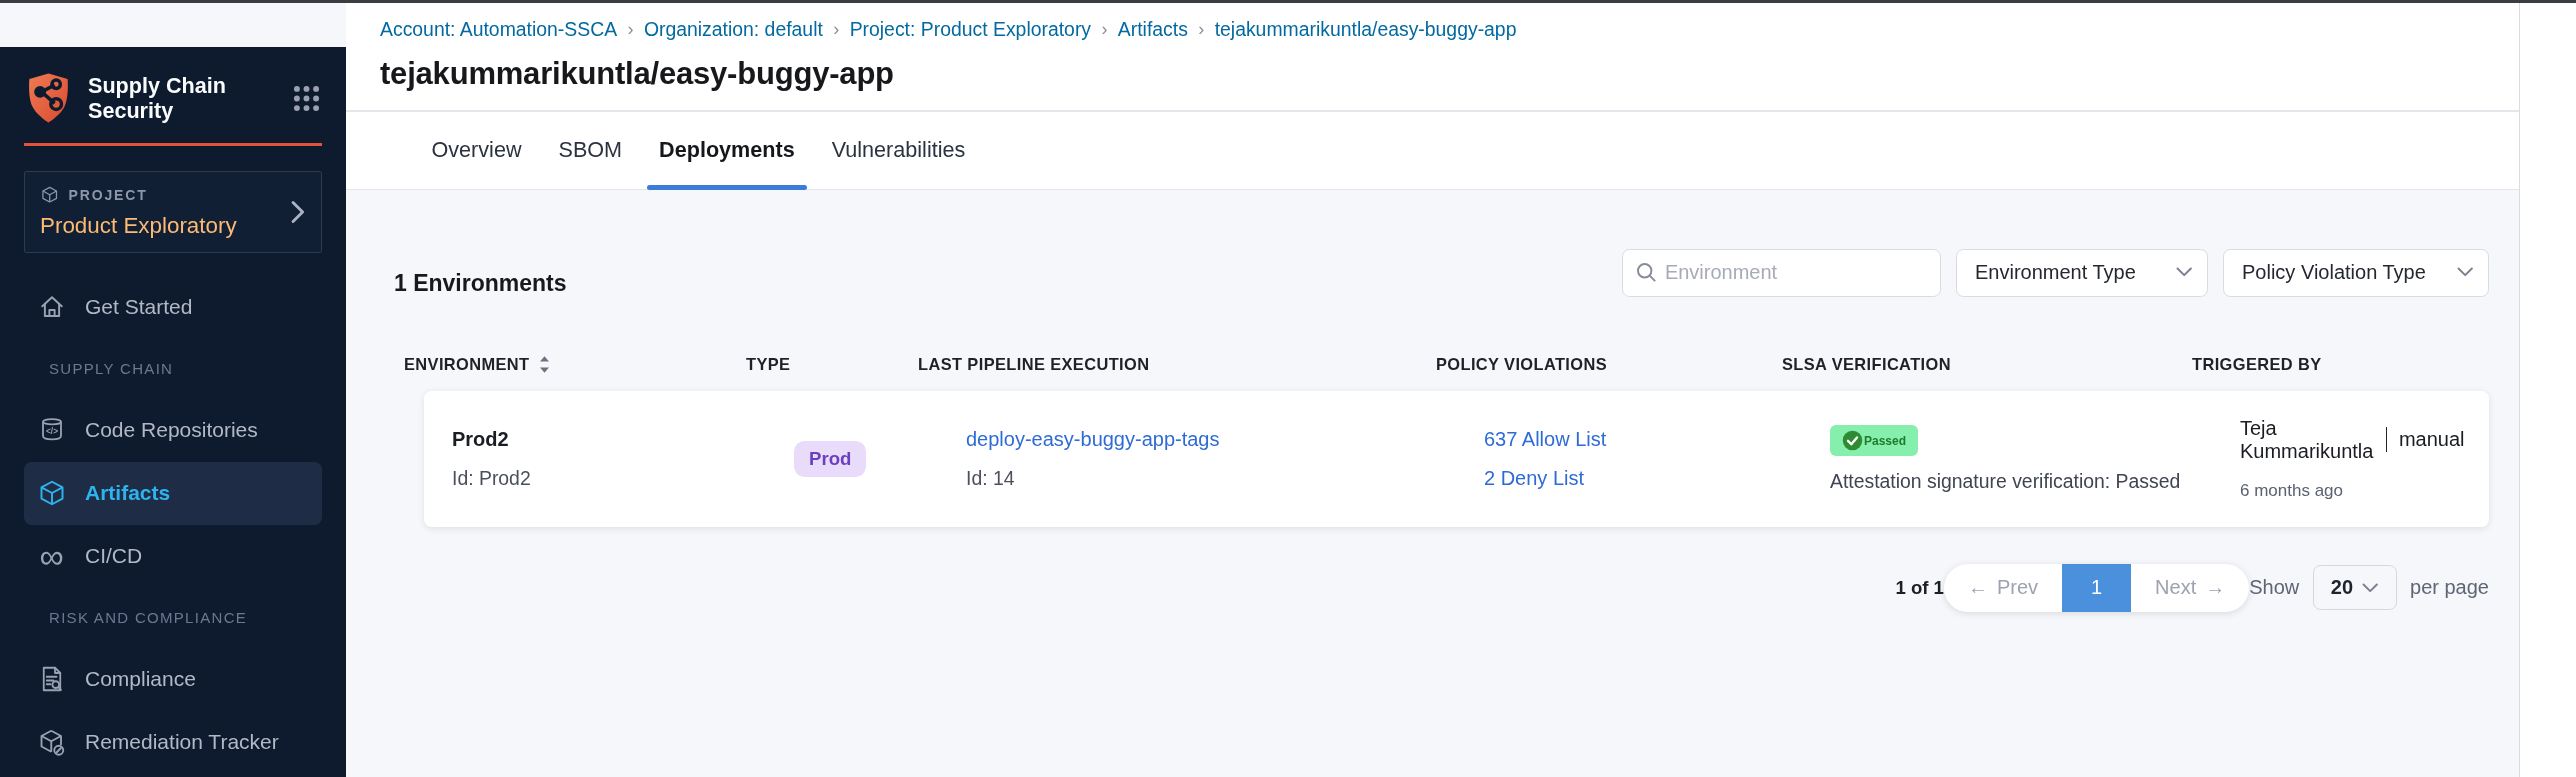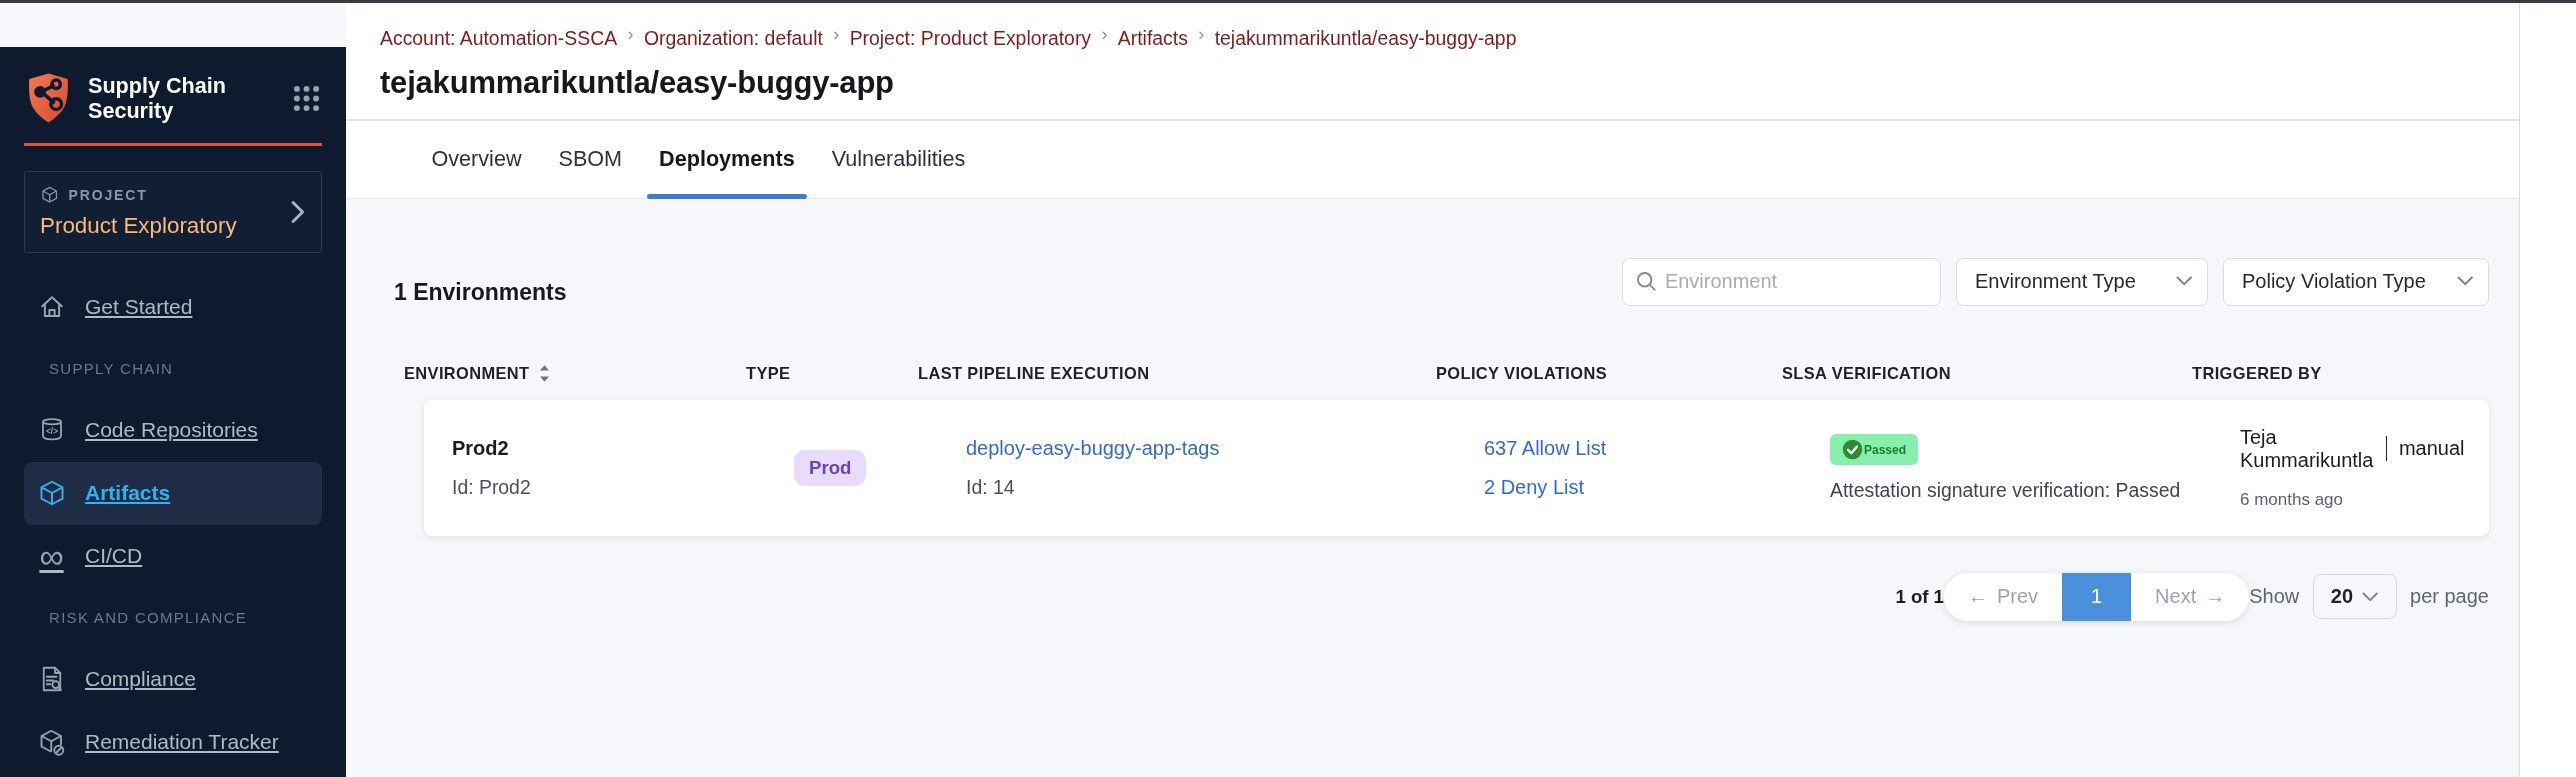--- a/index.html
+++ b/index.html
@@ -17,32 +17,32 @@
   .grid-icon { margin-left:auto; color:#99A1B2; width:31px; height:31px; }
   .brand-rule { height:3px; background:#E2543A; margin:19.4px 24px 0 24px; }
 
   .project-card { margin:25px 24px 0 24px; border:1.5px solid #2D3A52; border-radius:2px; padding:12.7px 15px; position:relative; cursor:pointer; background:#101F34; }
   .project-row1 { display:flex; align-items:center; gap:9px; color:#8E97A9; }
   .project-label { font-size:14px; font-weight:700; letter-spacing:1.9px; color:#8E97A9; }
   .project-name { margin-top:9px; font-size:22.4px; color:#fdba74; }
   .project-chevron { position:absolute; right:15px; top:50%; transform:translateY(-50%); color:#A9B1C2; }
 
   .nav { margin-top:22.4px; display:flex; flex-direction:column; }
-  .nav-item { height:63px; display:flex; align-items:center; gap:18px; padding:0 0 0 36px; color:#B2B9C6; font-size:21px; cursor:pointer;text-decoration:underline; }
+  .nav-item { height:63px; display:flex; align-items:center; gap:18px; padding:0 0 0 36px; color:#B2B9C6; font-size:21px; cursor:pointer; }
   .nav-item .nav-ico { width:31px; height:31px; display:flex; align-items:center; justify-content:center; color:#99A1B3; flex-shrink:0; }
   .nav-item.active { margin:0 24px; padding:0 0 0 12px; border-radius:7.5px; background:#1E2C45; color:#2EB3EF; font-weight:700; }
   .nav-item.active .nav-ico { color:#2EB3EF; }
   .nav-section { height:60px; display:flex; align-items:center; padding-left:49px; color:#6C7892; font-size:15px; letter-spacing:1.3px; font-weight:400; }
   .infinity-glyph { font-size:34px; line-height:1; font-weight:400; }
 
   
   .main { flex:1; display:flex; flex-direction:column; min-width:0; }
   .page-header { background:#FFFFFF; flex-shrink:0; }
   .breadcrumb { padding:15px 0 0 34px; font-size:19.4px; display:flex; align-items:center; gap:10.4px; white-space:nowrap; }
-  .crumb { color:#7f1d1d; text-decoration:none; cursor:pointer;margin-top:9px; }
+  .crumb { color:#0369a1; text-decoration:none; cursor:pointer; }
   .crumb-sep { color:#8A8F9A; font-size:18px; }
   .page-title { padding:15px 0 0 34px; font-size:31px; font-weight:700; color:#17181C; letter-spacing:-0.2px; }
   .title-rule { height:1.5px; background:#E4E6EB; margin-top:18px; }
   .tabs { height:78px; border-bottom:1.5px solid #E4E6EB; display:flex; align-items:stretch; gap:34px; padding-left:84px; background:#FFFFFF; }
   .tab { display:flex; align-items:center; font-size:21.6px; color:#2B3340; cursor:pointer; position:relative; padding:0 1.5px; }
   .tab.active { font-weight:700; color:#14171C; }
   .tab.active::after { content:""; position:absolute; left:-10.4px; right:-10.4px; bottom:-1.5px; height:5.2px; border-radius:3px; background:#3B7CD9; }
 
   .content { flex:1; background:#F6F7FA; padding:0 30px; min-width:0; }
 

